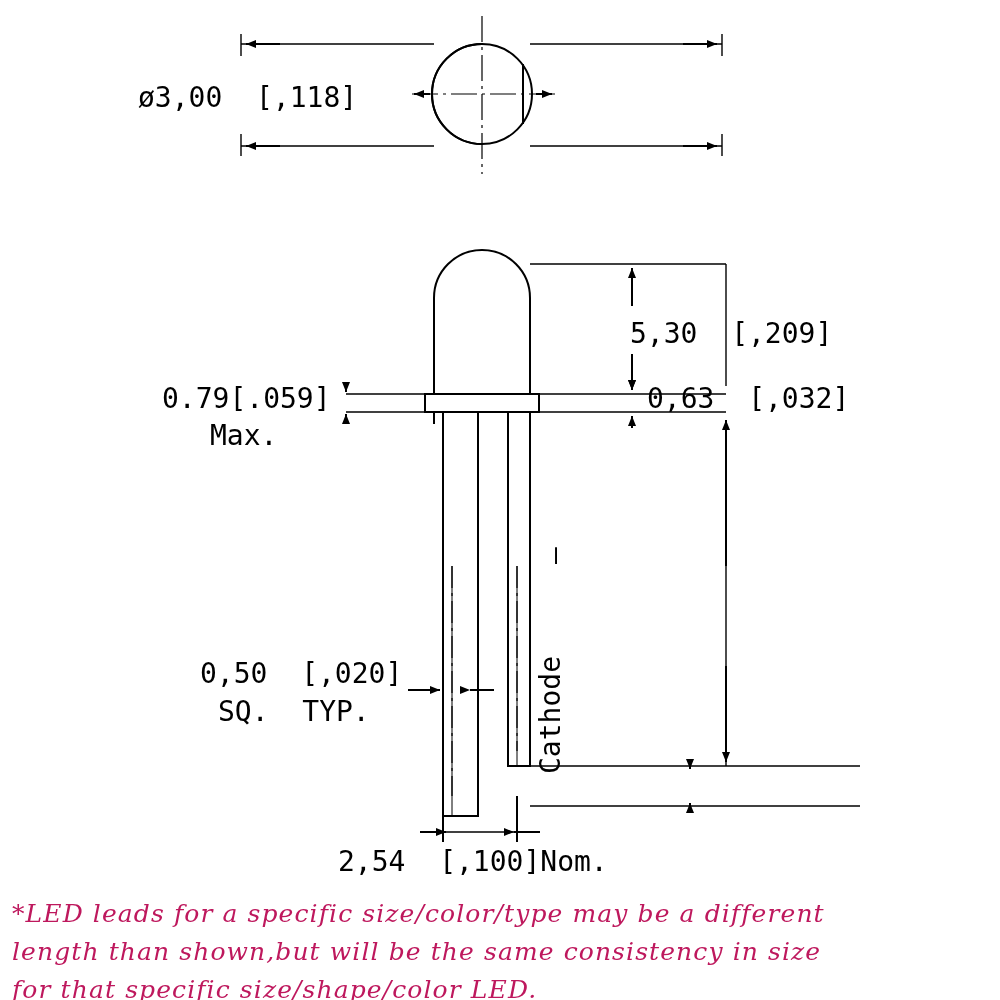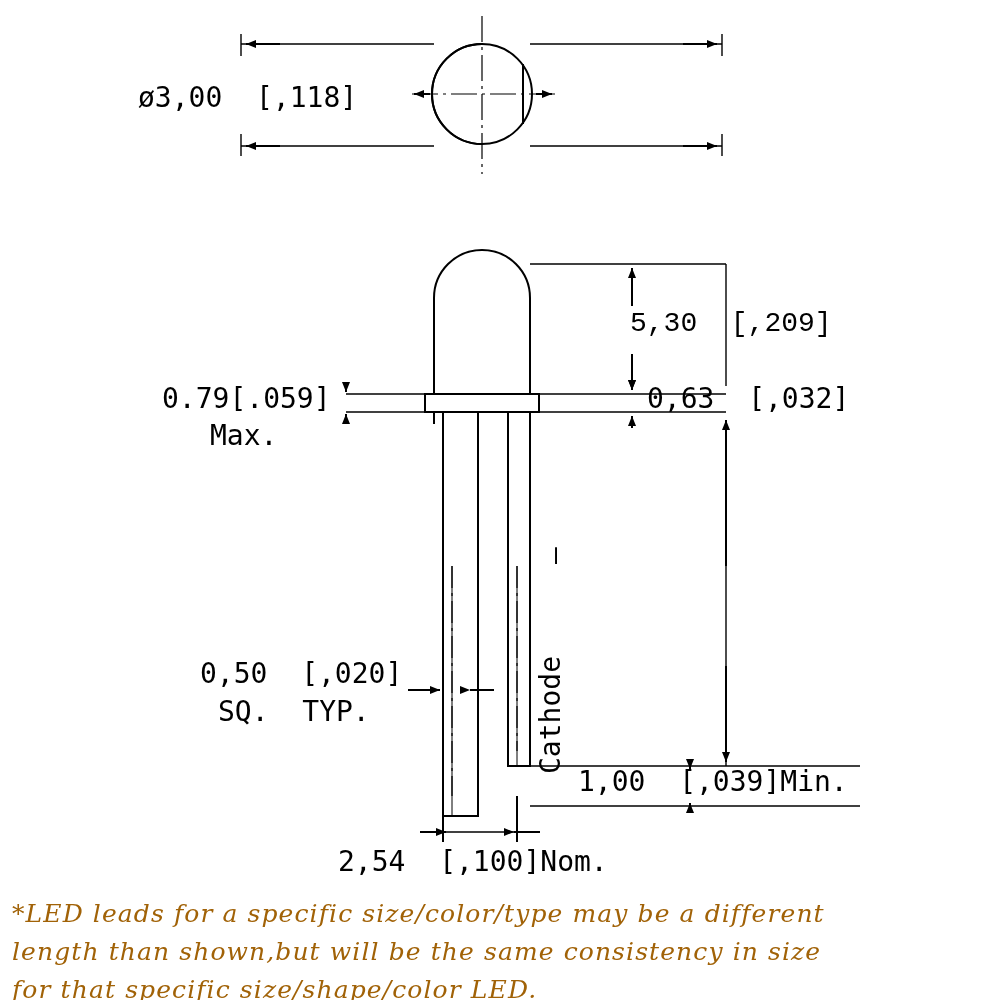--- a/index.html
+++ b/index.html
@@ -25,21 +25,21 @@
     white-space: pre;
     line-height: 1.25;
   }
   .note {
     position: absolute;
     font-family: "DejaVu Serif", serif;
     font-style: italic;
     font-size: 25px;
     letter-spacing: 1.1px;
     line-height: 1.45;
-    color: #a16207;
+    color: #be185d;
     white-space: pre;
   }
   .vtext {
     position: absolute;
     font-family: "DejaVu Sans Mono", monospace;
     font-size: 28px;
     writing-mode: vertical-rl;
     transform: rotate(180deg);
     white-space: pre;
     color: #000;
@@ -158,31 +158,30 @@
       <line x1="443" y1="810" x2="443" y2="836"></line>
       <line x1="517" y1="790" x2="517" y2="836"></line>
       <line x1="420" y1="826" x2="446" y2="826" marker-end="url(#arrHead)"></line>
       <line x1="540" y1="826" x2="514" y2="826" marker-end="url(#arrHeadR)"></line>
       <line x1="443" y1="826" x2="517" y2="826" stroke-width="1.6"></line>
     </g>
   </svg>
 
   <div class="lbl" style="left:138px; top:74px;">ø3,00  [,118]</div>
 
-  <div class="lbl" style="left:630px; top:300px;font-family:Liberation Mono, monospace;">5,30  [,209]</div>
+  <div class="lbl" style="left:630px; top:310px;">5,30  [,209]</div>
   <div class="lbl" style="left:647px; top:375px;">0,63  [,032]</div>
 
   <div class="lbl" style="left:162px; top:375px;">0.79[.059]</div>
   <div class="lbl" style="left:210px; top:412px;text-align:right;">Max.</div>
 
 
   <div class="lbl" style="left:200px; top:650px;">0,50  [,020]</div>
   <div class="lbl" style="left:218px; top:688px;">SQ.  TYP.</div>
 
-  <div class="lbl" style="left:578px; top:758px;">1,00  [,039]Min.</div>
 
   <div class="lbl" style="left:338px; top:838px;">2,54  [,100]Nom.</div>
 
   <div class="vtext" style="left:534px; top:598px; height:170px;">Cathode</div>
   <div class="vtext" style="left:538px; top:528px; height:30px;">–</div>
 
   <div class="note" style="left:12px; top:890px;">*LED leads for a specific size/color/type may be a different</div>
   <div class="note" style="left:12px; top:928px;">length than shown,but will be the same consistency in size</div>
   <div class="note" style="left:12px; top:966px;">for that specific size/shape/color LED.</div>
 

